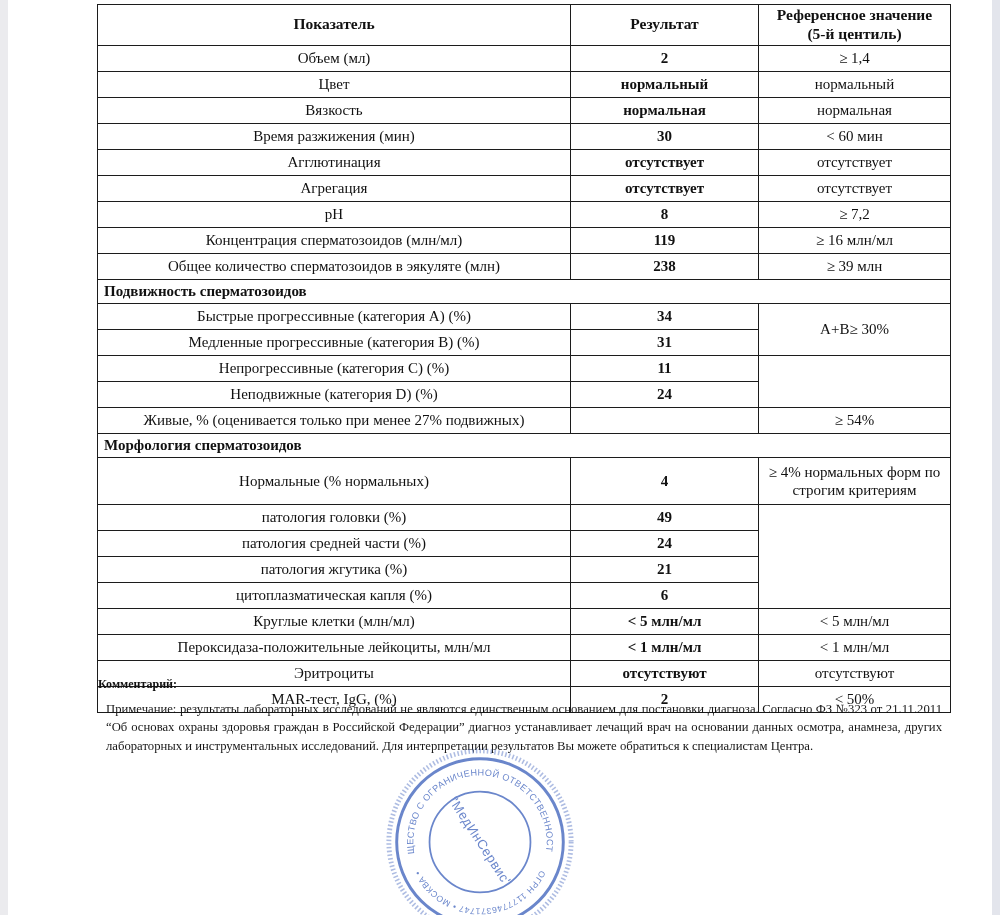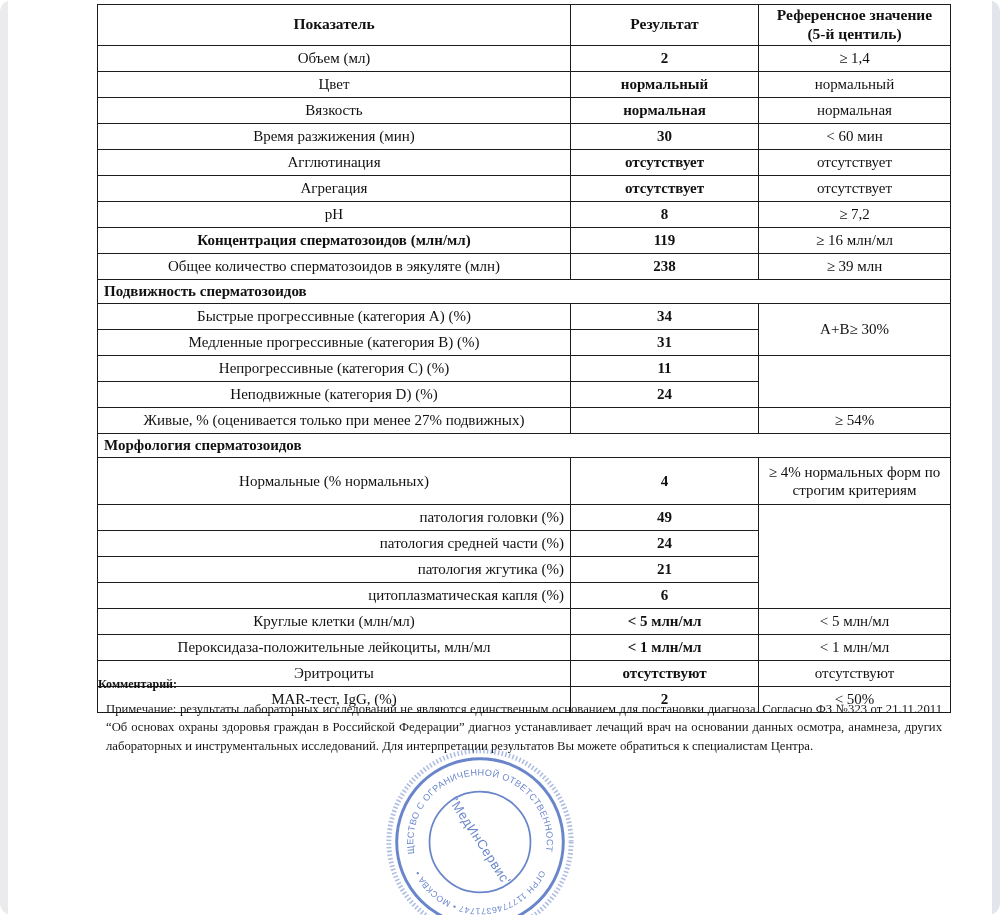--- a/index.html
+++ b/index.html
@@ -3,21 +3,20 @@
 <meta charset="utf-8">
 <style>
   html,body{margin:0;padding:0;}
   .page{
     position:relative;
     width:1000px;height:915px;
     background:#ffffff;
     overflow:hidden;
     font-family:"Liberation Serif","DejaVu Serif",serif;
     color:#111;
-    border-radius:12px;
   }
   .edge-strip-left{
     position:absolute;left:0;top:0;width:8px;height:915px;
     background:#ebebee;
   }
   .edge-strip-right{
     position:absolute;right:0;top:0;width:8px;height:915px;
     background:#e3e5ec;
   }
   table.results{
@@ -33,22 +32,22 @@
     vertical-align:middle;
     line-height:1.22;
   }
   th.hdr{
     height:36px;
     font-weight:bold;
     text-align:center;
     font-size:15.5px;
   }
   td.lbl{ text-align:center; height:23px; }
-  td.lbl.b{ font-weight:bold; }
-  td.lbl.right{ text-align:right; }
+  td.lbl.b{ font-weight:normal; }
+  td.lbl.right{ text-align:center; }
   td.res{ text-align:center; font-weight:bold; height:23px; }
   td.ref{ text-align:center; height:23px; }
   tr.section td{
     font-weight:bold;
     height:21px;
     text-align:left;
     margin-left:47px;
   }
   tr.tall td{ height:44px; }
   .comments{

